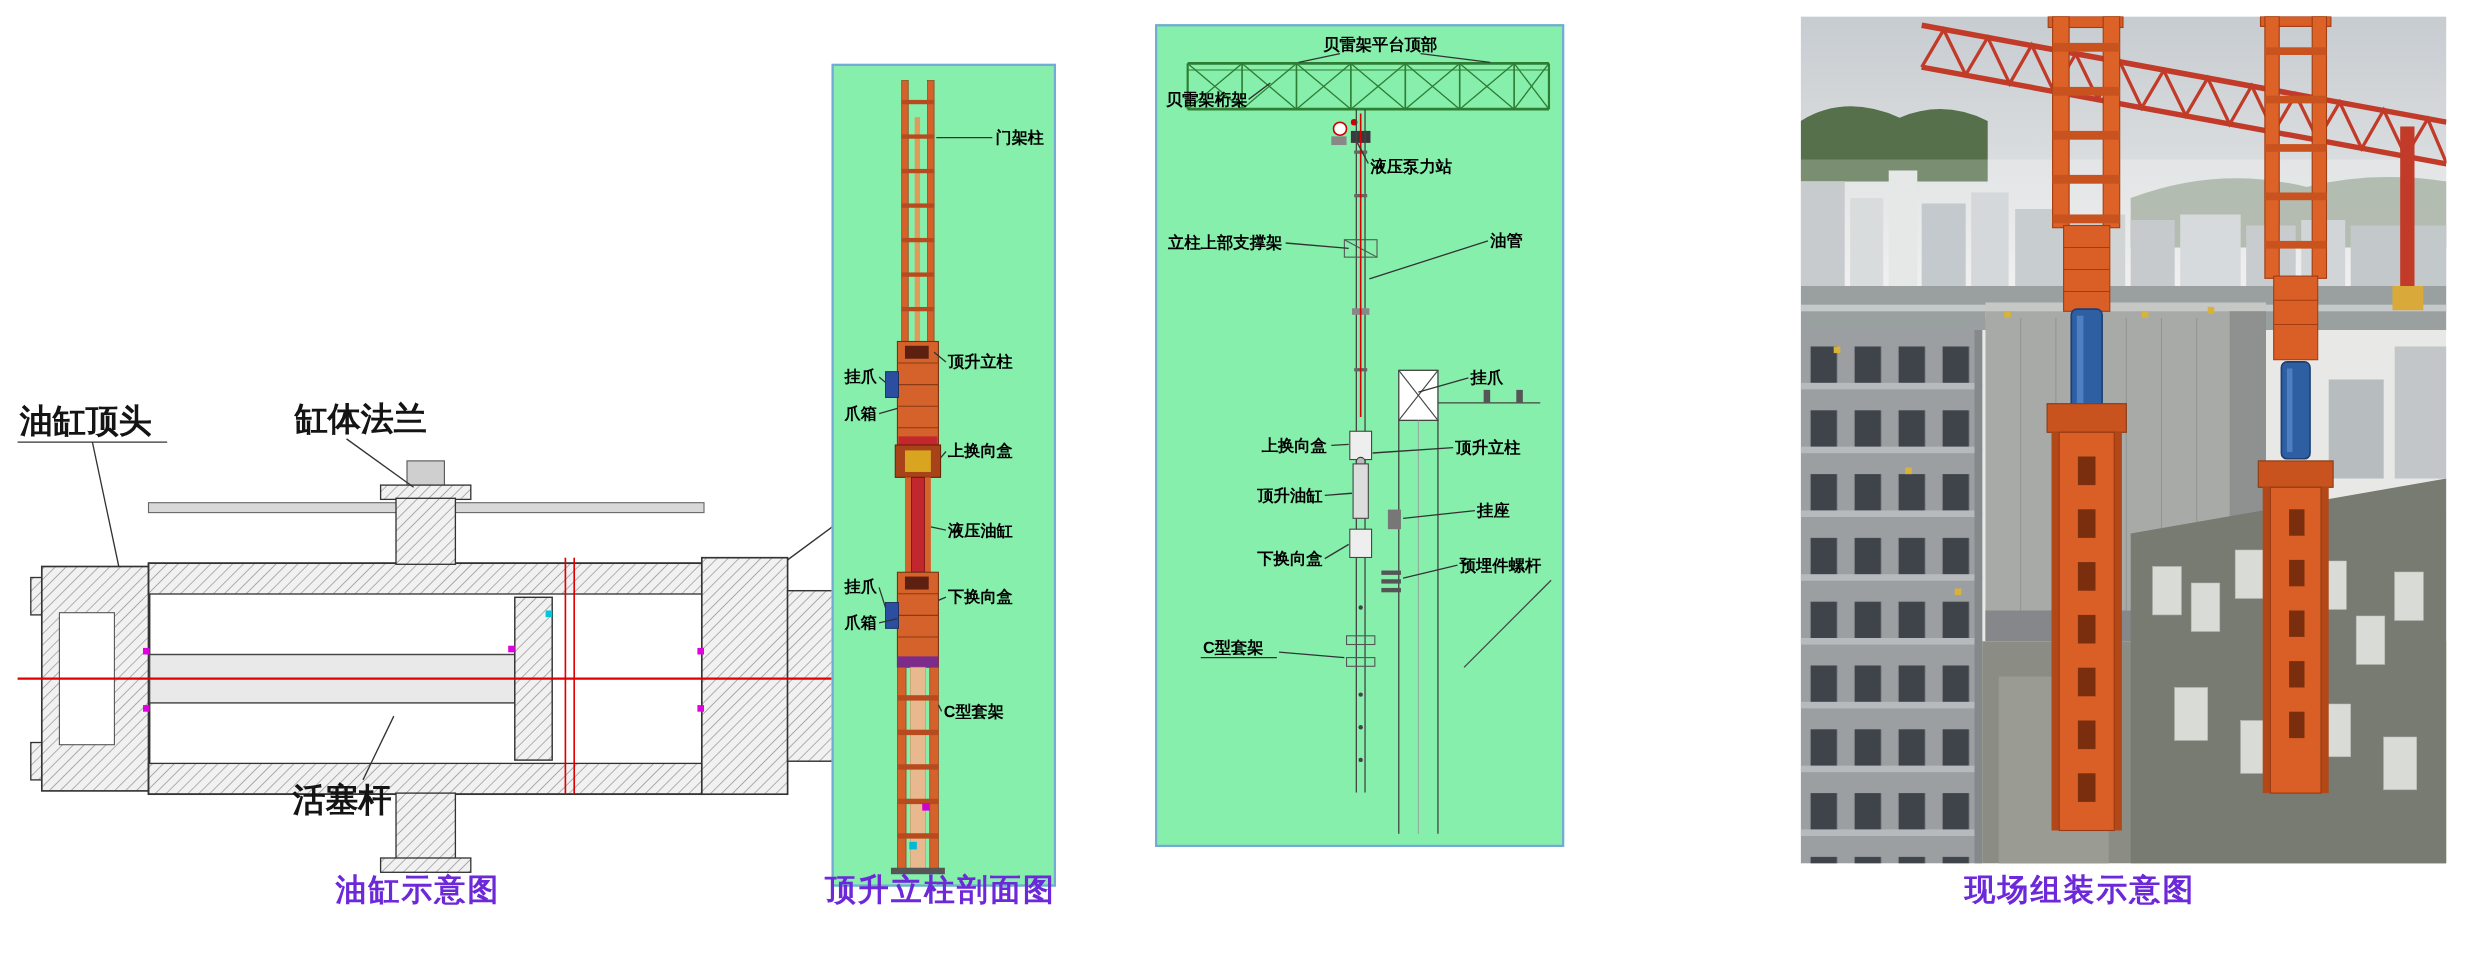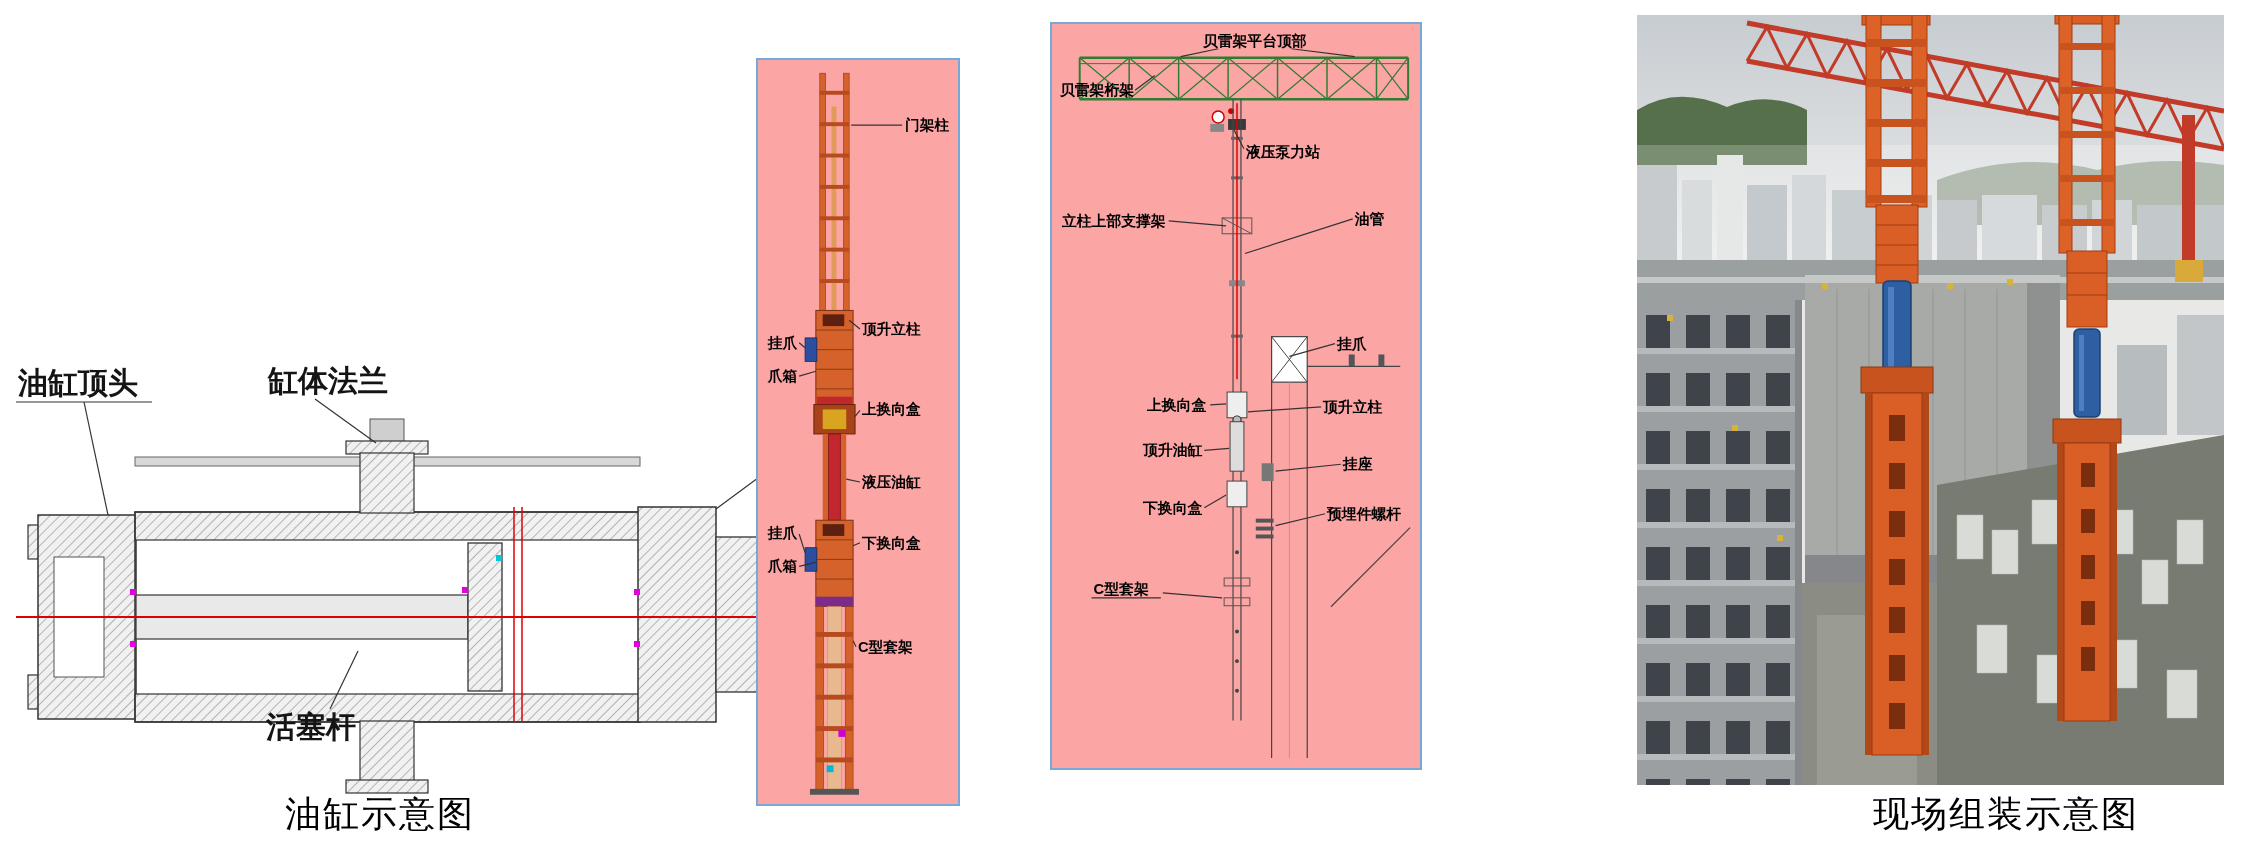--- a/index.html
+++ b/index.html
@@ -1,24 +1,24 @@
 <!DOCTYPE html>
 <html><head>
 <meta charset="utf-8">
 <style>
   html,body{margin:0;padding:0;background:#fff;}
   .page{
     position:relative;width:2258px;height:867px;background:#ffffff;overflow:hidden;
     font-family:"Liberation Sans","DejaVu Sans",sans-serif;color:#111;
   }
   .fig{position:absolute;margin:0;padding:0;}
-  .panel{position:absolute;background:#fca5a5;border:2px solid #74a9d8;box-sizing:border-box;}
+  .panel{position:absolute;background:#86efac;border:2px solid #74a9d8;box-sizing:border-box;}
   .panel svg{position:absolute;left:0;top:0;width:100%;height:100%;}
   .caption{
-    position:absolute;top:790px;font-size:36px;font-weight:400;color:#000000;
+    position:absolute;top:790px;font-size:28px;font-weight:700;color:#6d28d9;
     text-align:center;letter-spacing:2px;white-space:nowrap;
   }
   text{font-family:"Liberation Sans","DejaVu Sans",sans-serif;}
   .lbl-big{font-size:30px;font-weight:600;fill:#141414;}
   .lbl-sm{font-size:15px;font-weight:600;fill:#000;}
   .leader{stroke:#333;stroke-width:1.2;fill:none;}
   .outline{stroke:#333;stroke-width:1.5;fill:none;}
 </style>
 </head>
 <body>
@@ -175,20 +175,21 @@
         <line x1="104" y1="485" x2="97" y2="488" class="leader"></line>
 
         <text x="10" y="514" class="lbl-sm">爪箱</text>
         <line x1="42" y1="509" x2="59" y2="505" class="leader"></line>
 
         <text x="102" y="596" class="lbl-sm">C型套架</text>
         <line x1="100" y1="591" x2="97" y2="585" class="leader"></line>
       </g>
     </svg>
   </div>
+  <div class="caption" style="left:725px;width:260px;">顶升立柱剖面图</div>
 
   <div class="panel" style="left:1050px;top:22px;width:372px;height:748px;">
     <svg viewBox="0 0 372 744">
 
       <g stroke="#2e7d32" fill="none">
         <line x1="28" y1="30" x2="360" y2="30" stroke-width="2.5"></line>
         <line x1="28" y1="36" x2="360" y2="36" stroke-width="1"></line>
         <line x1="28" y1="72" x2="360" y2="72" stroke-width="2.5"></line>
         <line x1="28" y1="30" x2="28" y2="72" stroke-width="2"></line>
         <line x1="78" y1="30" x2="78" y2="72" stroke-width="1.5"></line>
@@ -447,15 +448,15 @@
         <rect x="472" y="428" width="8" height="278" fill="#b24818"></rect>
         <rect x="427" y="428" width="46" height="278" fill="#d95f26" stroke="#9c3a12" stroke-width="1"></rect>
         <rect x="444" y="448" width="14" height="24" fill="#7a2e0e"></rect>
         <rect x="444" y="494" width="14" height="24" fill="#7a2e0e"></rect>
         <rect x="444" y="540" width="14" height="24" fill="#7a2e0e"></rect>
         <rect x="444" y="586" width="14" height="24" fill="#7a2e0e"></rect>
         <rect x="444" y="632" width="14" height="24" fill="#7a2e0e"></rect>
       </g>
     </svg>
   </div>
-  <div class="caption" style="left:1856px;width:300px;">现场组装示意图</div>
+  <div class="caption" style="left:1696px;width:300px;text-align:right;">现场组装示意图</div>
 
 </div>
 
 </body></html>

